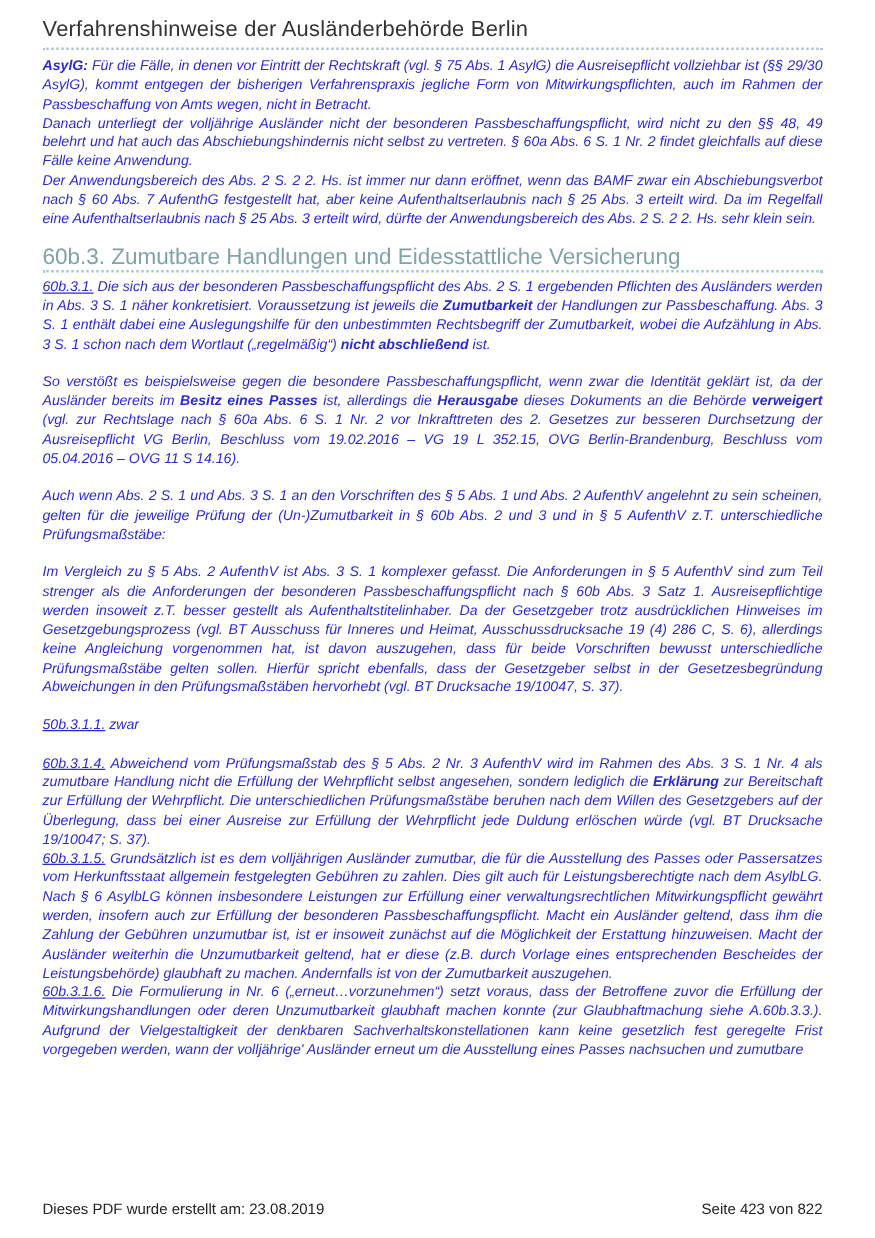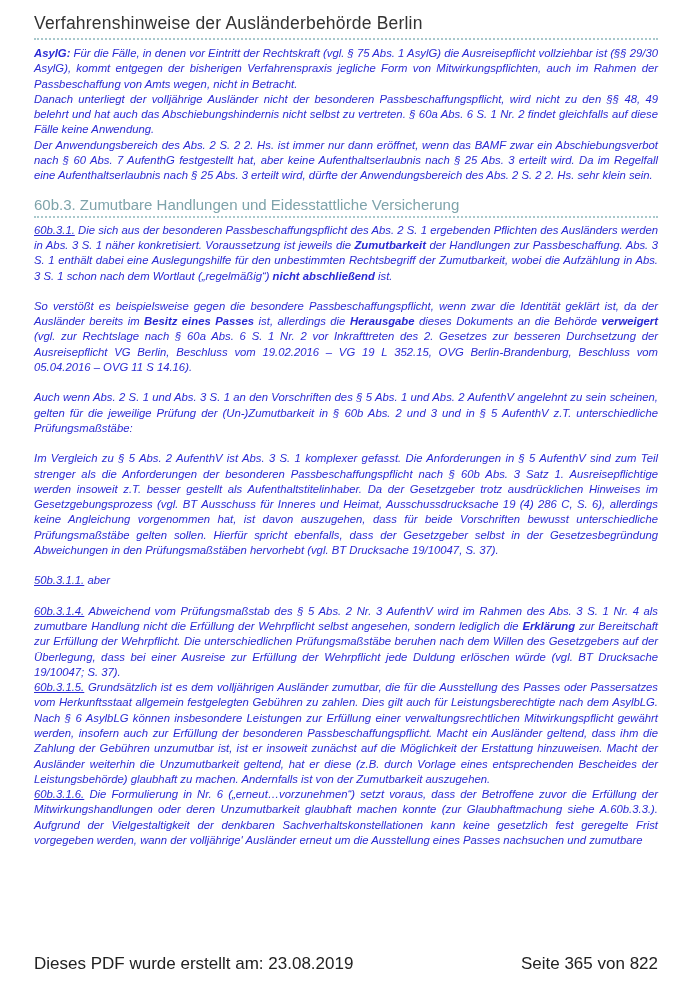--- a/index.html
+++ b/index.html
@@ -37,38 +37,38 @@
     font-size:11.3px;
     line-height:15.3px;
     text-align:justify;
   }
   .content p{margin:0;}
   .block.gap{margin-top:15px;}
   .section-heading{
     font-style:normal;
     font-weight:400;
     color:var(--teal);
-    font-size:15px;
+    font-size:18px;
     line-height:18px;
     margin:12px 0 2px 0;
     text-align:left;
   }
   .section-rule{
     height:0;
     border-bottom:2px dotted var(--rule);
     margin-bottom:5px;
   }
   .run-b{font-weight:bold;}
   .run-u{text-decoration:underline;}
   .footer{
     position:absolute;
     left:34px;right:34px;bottom:16px;
     display:flex;
     justify-content:space-between;
-    font-size:17px;
+    font-size:12px;
     color:var(--footer);
     font-style:normal;
   }
 </style>
 </head>
 <body>
 
 <div class="page">
   <div class="inner">
     <h1 class="doc-title">Verfahrenshinweise der Ausländerbehörde Berlin</h1>
@@ -87,26 +87,26 @@
         <div class="block gap">
           <p><span>So verstößt es beispielsweise gegen die besondere Passbeschaffungspflicht, wenn zwar die Identität geklärt ist, da der Ausländer bereits im </span><span class="run-b">Besitz eines Passes</span><span> ist, allerdings die </span><span class="run-b">Herausgabe</span><span> dieses Dokuments an die Behörde </span><span class="run-b">verweigert</span><span> (vgl. zur Rechtslage nach § 60a Abs. 6 S. 1 Nr. 2 vor Inkrafttreten des 2. Gesetzes zur besseren Durchsetzung der Ausreisepflicht  VG Berlin, Beschluss vom 19.02.2016 – VG 19 L 352.15, OVG Berlin-Brandenburg, Beschluss vom 05.04.2016 – OVG 11 S 14.16).</span></p>
         </div>
         <div class="block gap">
           <p><span>Auch wenn Abs. 2 S. 1 und Abs. 3 S. 1 an den Vorschriften des § 5 Abs. 1 und Abs. 2 AufenthV angelehnt zu sein scheinen, gelten für die jeweilige Prüfung der (Un-)Zumutbarkeit in § 60b Abs. 2 und 3 und in § 5 AufenthV z.T. unterschiedliche Prüfungsmaßstäbe:</span></p>
         </div>
         <div class="block gap">
           <p><span>Im Vergleich zu § 5 Abs. 2 AufenthV ist Abs. 3 S. 1 komplexer gefasst. Die Anforderungen in § 5 AufenthV sind zum Teil strenger als die Anforderungen der besonderen Passbeschaffungspflicht nach § 60b Abs. 3 Satz 1. Ausreisepflichtige werden insoweit z.T. besser gestellt als Aufenthaltstitelinhaber. Da der Gesetzgeber trotz ausdrücklichen Hinweises im Gesetzgebungsprozess (vgl. BT Ausschuss für Inneres und Heimat, Ausschussdrucksache 19 (4) 286 C, S. 6), allerdings keine Angleichung vorgenommen hat, ist davon auszugehen, dass für beide Vorschriften bewusst unterschiedliche Prüfungsmaßstäbe gelten sollen. Hierfür spricht ebenfalls, dass der Gesetzgeber selbst in der Gesetzesbegründung Abweichungen in den Prüfungsmaßstäben hervorhebt (vgl. BT Drucksache 19/10047, S. 37).</span></p>
         </div>
         <div class="block gap">
-          <p><span class="run-u">50b.3.1.1.</span><span> aber</span></p>
+          <p><span class="run-u">50b.3.1.1.</span><span> zwar</span></p>
         </div>
         <div class="block gap">
           <p><span class="run-u">60b.3.1.4.</span><span> Abweichend vom Prüfungsmaßstab des § 5 Abs. 2 Nr. 3 AufenthV wird im Rahmen des Abs. 3 S. 1 Nr. 4 als zumutbare Handlung nicht die Erfüllung der Wehrpflicht selbst angesehen, sondern lediglich die </span><span class="run-b">Erklärung</span><span> zur Bereitschaft zur Erfüllung der Wehrpflicht. Die unterschiedlichen Prüfungsmaßstäbe beruhen nach dem Willen des Gesetzgebers auf der Überlegung, dass bei einer Ausreise zur Erfüllung der Wehrpflicht jede Duldung erlöschen würde (vgl. BT Drucksache 19/10047; S. 37).</span></p>
           <p><span class="run-u">60b.3.1.5.</span><span> Grundsätzlich ist es dem volljährigen Ausländer zumutbar, die für die Ausstellung des Passes oder Passersatzes vom Herkunftsstaat allgemein festgelegten Gebühren zu zahlen. Dies gilt auch für Leistungsberechtigte nach dem AsylbLG. Nach § 6 AsylbLG können insbesondere Leistungen zur Erfüllung einer verwaltungsrechtlichen Mitwirkungspflicht gewährt werden, insofern auch zur Erfüllung der besonderen Passbeschaffungspflicht. Macht ein Ausländer geltend, dass ihm die Zahlung der Gebühren unzumutbar ist, ist er insoweit zunächst auf die Möglichkeit der Erstattung hinzuweisen. Macht der Ausländer weiterhin die Unzumutbarkeit geltend, hat er diese (z.B. durch Vorlage eines entsprechenden Bescheides der Leistungsbehörde) glaubhaft zu machen. Andernfalls ist von der Zumutbarkeit auszugehen.</span></p>
           <p><span class="run-u">60b.3.1.6.</span><span> Die Formulierung in Nr. 6 („erneut…vorzunehmen“) setzt voraus, dass der Betroffene zuvor die Erfüllung der Mitwirkungshandlungen oder deren Unzumutbarkeit glaubhaft machen konnte (zur Glaubhaftmachung siehe A.60b.3.3.). Aufgrund der Vielgestaltigkeit der denkbaren Sachverhaltskonstellationen kann keine gesetzlich fest geregelte Frist vorgegeben werden, wann der volljährige' Ausländer erneut um die Ausstellung eines Passes nachsuchen und zumutbare</span></p>
         </div>
       </div>
   </div>
   <div class="footer">
     <span>Dieses PDF wurde erstellt am: 23.08.2019</span>
-    <span>Seite 365 von 822</span>
+    <span>Seite 423 von 822</span>
   </div>
 </div>
 
 </body></html>

